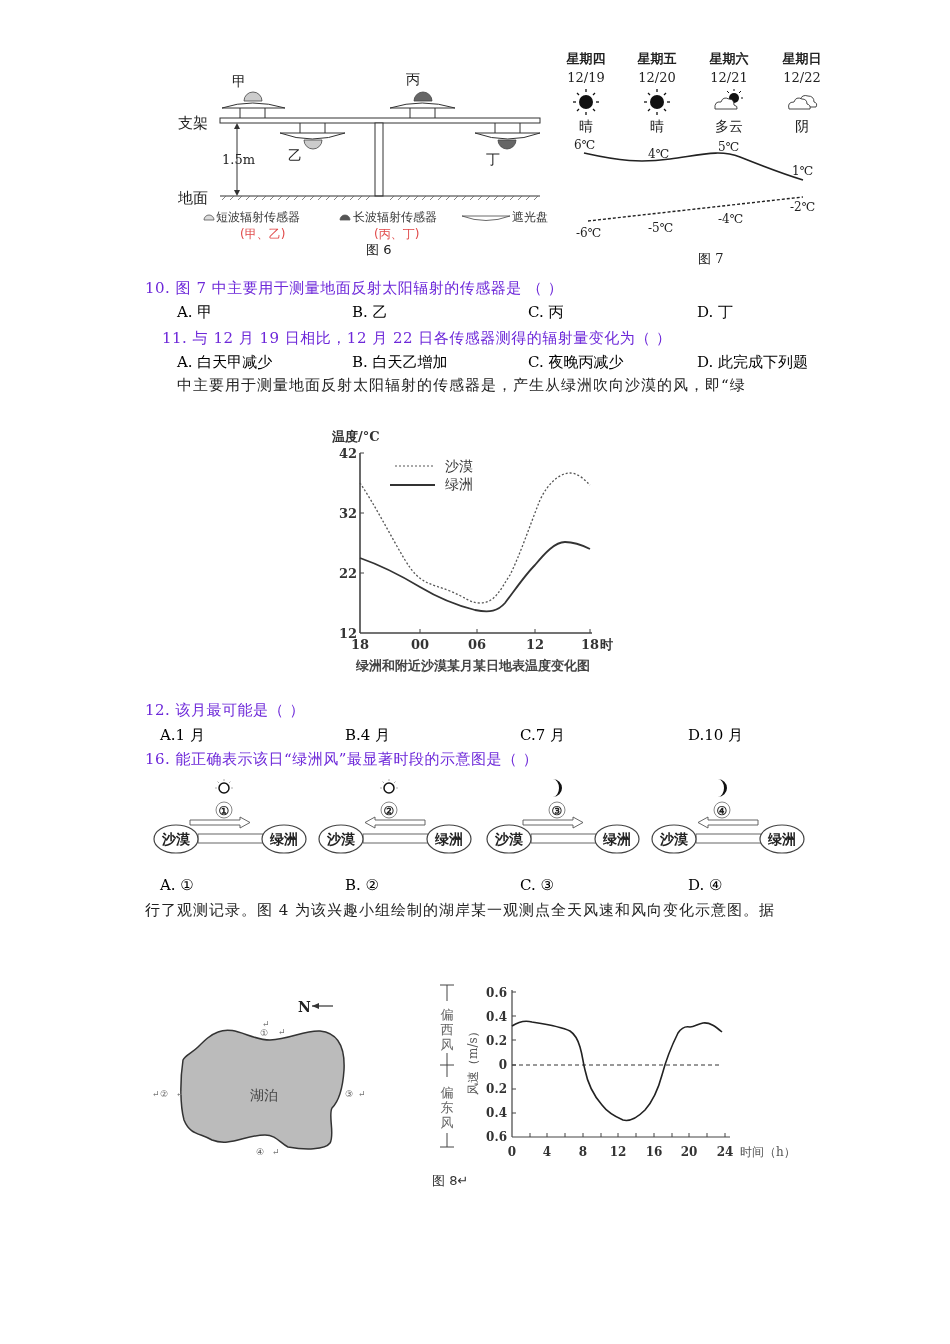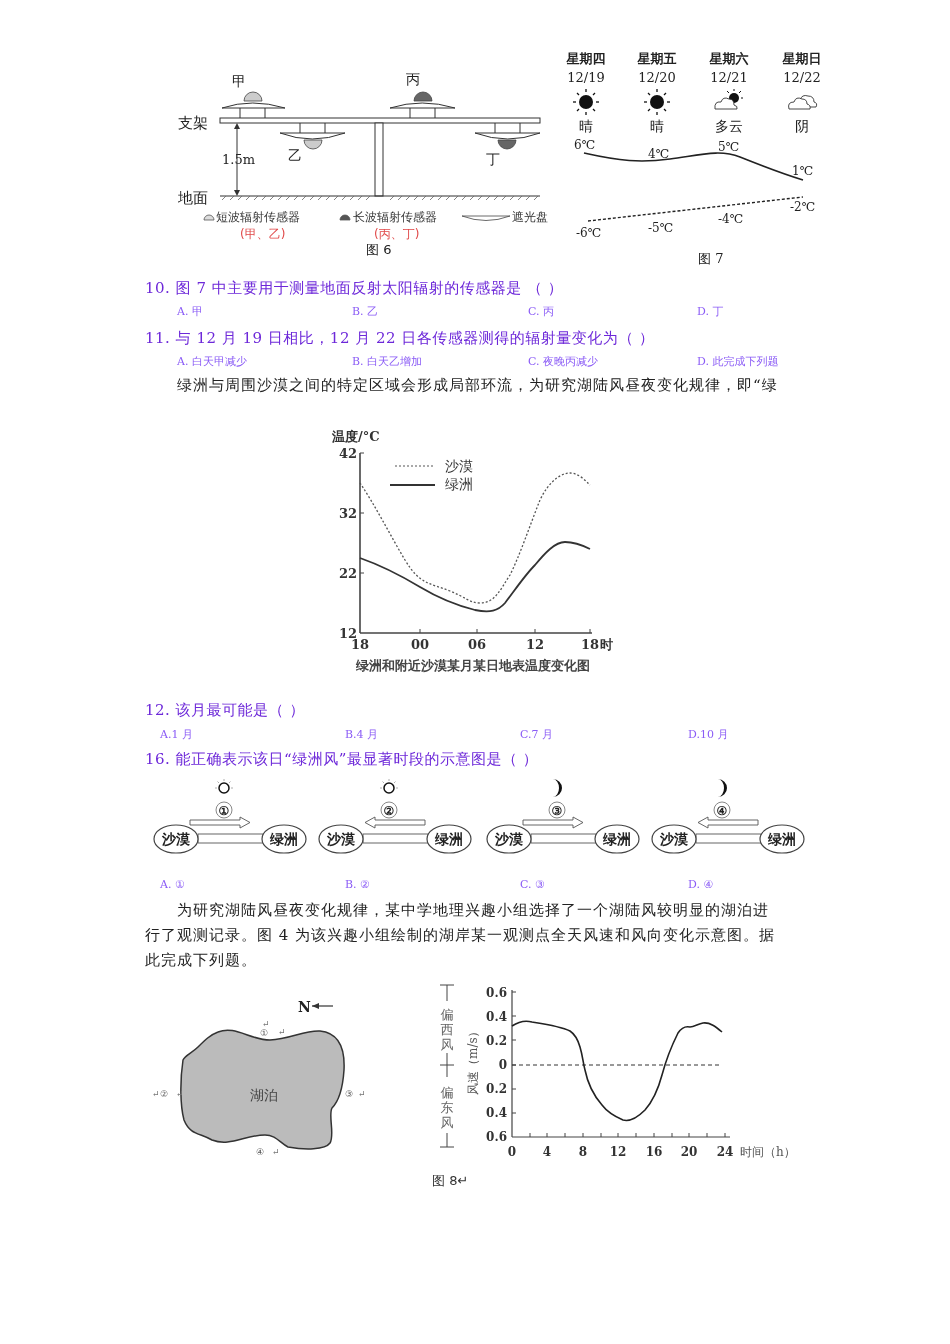--- a/index.html
+++ b/index.html
@@ -1,20 +1,20 @@
 <!DOCTYPE html>
 <html><head>
 <meta charset="utf-8">
 <style>
   html, body { margin:0; padding:0; background:#fff; }
   body { width:950px; height:1344px; position:relative; overflow:hidden;
          font-family:"DejaVu Serif","Liberation Serif",serif; color:#222; }
   .abs { position:absolute; }
   .q { position:absolute; font-size:15px; line-height:20px; white-space:nowrap; color:#6d28d9; letter-spacing:0.5px; }
-  .opt { position:absolute; font-size:11px; line-height:20px; white-space:nowrap; color:#8b5cf6; }
+  .opt { position:absolute; font-size:15px; line-height:20px; white-space:nowrap; color:#000000; }
   .para { position:absolute; font-size:15px; line-height:25px; color:#222; letter-spacing:1px; }
   svg text { font-family:"DejaVu Serif","Liberation Serif",serif; }
   .sans { font-family:"DejaVu Sans","Liberation Sans",sans-serif; }
 </style>
 </head>
 <body>
 
 <svg class="abs" style="left:170px;top:60px" width="380" height="200" viewBox="0 0 380 200">
 
   <text x="8" y="68" font-size="15" fill="#222">支架</text>
@@ -194,28 +194,28 @@
   </g>
   <text x="138" y="218" font-size="13" fill="#222">图 7</text>
 </svg>
 
 <div class="q" style="left:145px;top:278px">10.  图 7 中主要用于测量地面反射太阳辐射的传感器是  （    ）</div>
 <div class="opt" style="left:177px;top:302px">A. 甲</div>
 <div class="opt" style="left:352px;top:302px">B. 乙</div>
 <div class="opt" style="left:528px;top:302px">C. 丙</div>
 <div class="opt" style="left:697px;top:302px">D. 丁</div>
 
-<div class="q" style="left:145px;top:328px">11.  与 12 月 19 日相比，12 月 22 日各传感器测得的辐射量变化为（    ）</div>
+<div class="q" style="left:162px;top:328px">11.  与 12 月 19 日相比，12 月 22 日各传感器测得的辐射量变化为（    ）</div>
 <div class="opt" style="left:177px;top:352px">A. 白天甲减少</div>
 <div class="opt" style="left:352px;top:352px">B. 白天乙增加</div>
 <div class="opt" style="left:528px;top:352px">C. 夜晚丙减少</div>
 <div class="opt" style="left:697px;top:352px">D. 此完成下列题</div>
 
 <div class="para" style="left:145px;top:373px;width:670px">
-  <div style="padding-left:32px;white-space:nowrap">绿洲与周围沙漠之间的特定区域会形成局部环流，为研究湖陆风昼夜变化规律，即“绿</div>
+  <div style="padding-left:32px;white-space:nowrap">中主要用于测量地面反射太阳辐射的传感器是，产生从绿洲吹向沙漠的风，即“绿</div>
 </div>
 
 <svg class="abs" style="left:320px;top:425px" width="310" height="255" viewBox="0 0 310 255">
   <text x="12" y="16" font-size="13" fill="#333" font-weight="bold">温度/°C</text>
 
   <line x1="40" y1="28" x2="40" y2="208" stroke="#444" stroke-width="1.6"></line>
   <line x1="40" y1="208" x2="272" y2="208" stroke="#444" stroke-width="1.6"></line>
 
   <g font-size="13" fill="#333" font-weight="bold" text-anchor="end">
     <text x="37" y="33">42</text>
@@ -328,23 +328,21 @@
     <text x="134" y="69" font-size="14" text-anchor="middle" font-weight="bold" fill="#222">绿洲</text>
   </g>
 </svg>
 
 <div class="opt" style="left:160px;top:875px">A. ①</div>
 <div class="opt" style="left:345px;top:875px">B. ②</div>
 <div class="opt" style="left:520px;top:875px">C. ③</div>
 <div class="opt" style="left:688px;top:875px">D. ④</div>
 
 <div class="para" style="left:145px;top:898px;width:670px">
-  <div style="padding-left:32px;white-space:nowrap">为研究湖陆风昼夜变化规律，某中学地理兴趣小组选择了一个湖陆风较明显的湖泊进</div>
   <div style="white-space:nowrap">行了观测记录。图 4 为该兴趣小组绘制的湖岸某一观测点全天风速和风向变化示意图。据</div>
-  <div style="white-space:nowrap">此完成下列题。</div>
 </div>
 
 <svg class="abs" style="left:140px;top:985px" width="260" height="210" viewBox="0 0 260 210">
   <text x="158" y="27" font-size="14" font-weight="bold" fill="#222">N</text>
   <g>
       <line x1="172" y1="21" x2="193" y2="21" stroke="#333" stroke-width="1.2"></line>
       <polygon points="172,21 179,18 179,24" fill="#333"></polygon>
     </g>
   <path d="M78,47 C95,40 110,55 130,55 C150,54 165,45 180,46 C200,48 205,65 204,85 C203,100 200,115 192,123 C188,130 195,150 190,158 C185,165 165,165 148,162 C140,158 136,150 125,150 C105,150 90,162 72,155 C60,148 50,150 44,135 C40,120 40,95 43,75 C45,70 52,68 58,62 C65,55 70,50 78,47 Z" fill="#bbb" stroke="#333" stroke-width="1.5"></path>
   <text x="124" y="115" font-size="14" fill="#444" text-anchor="middle">湖泊</text>

